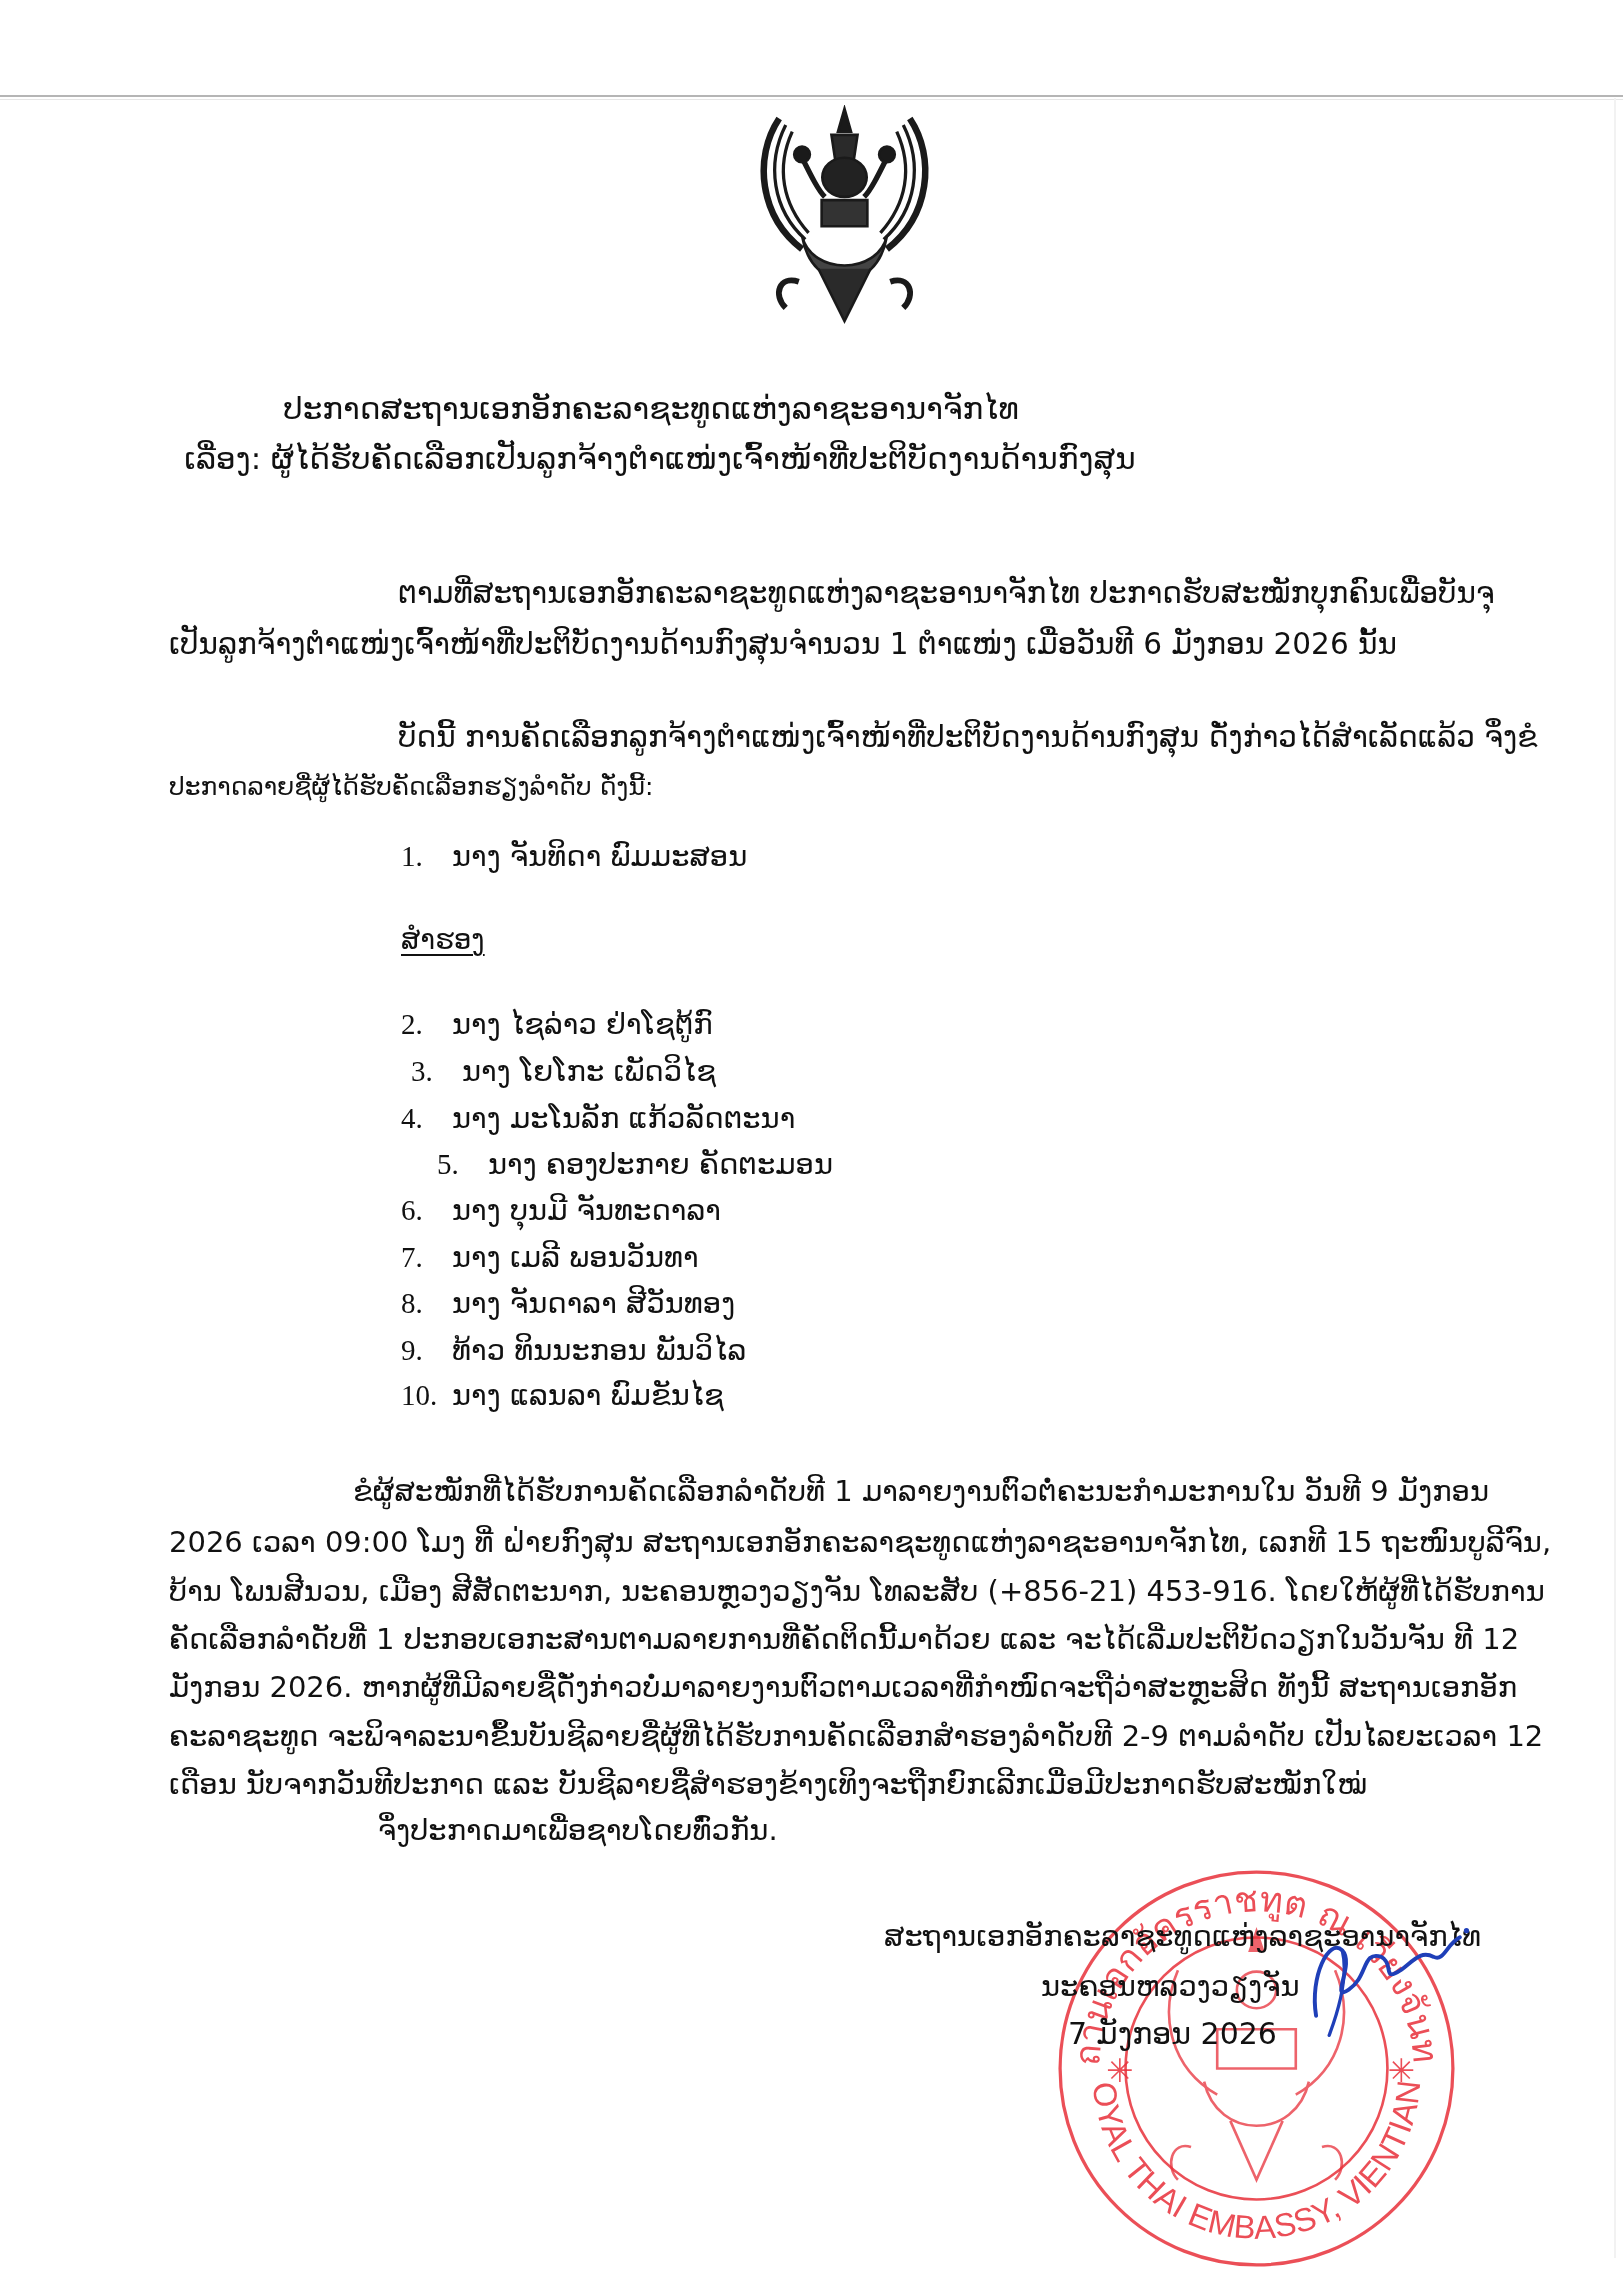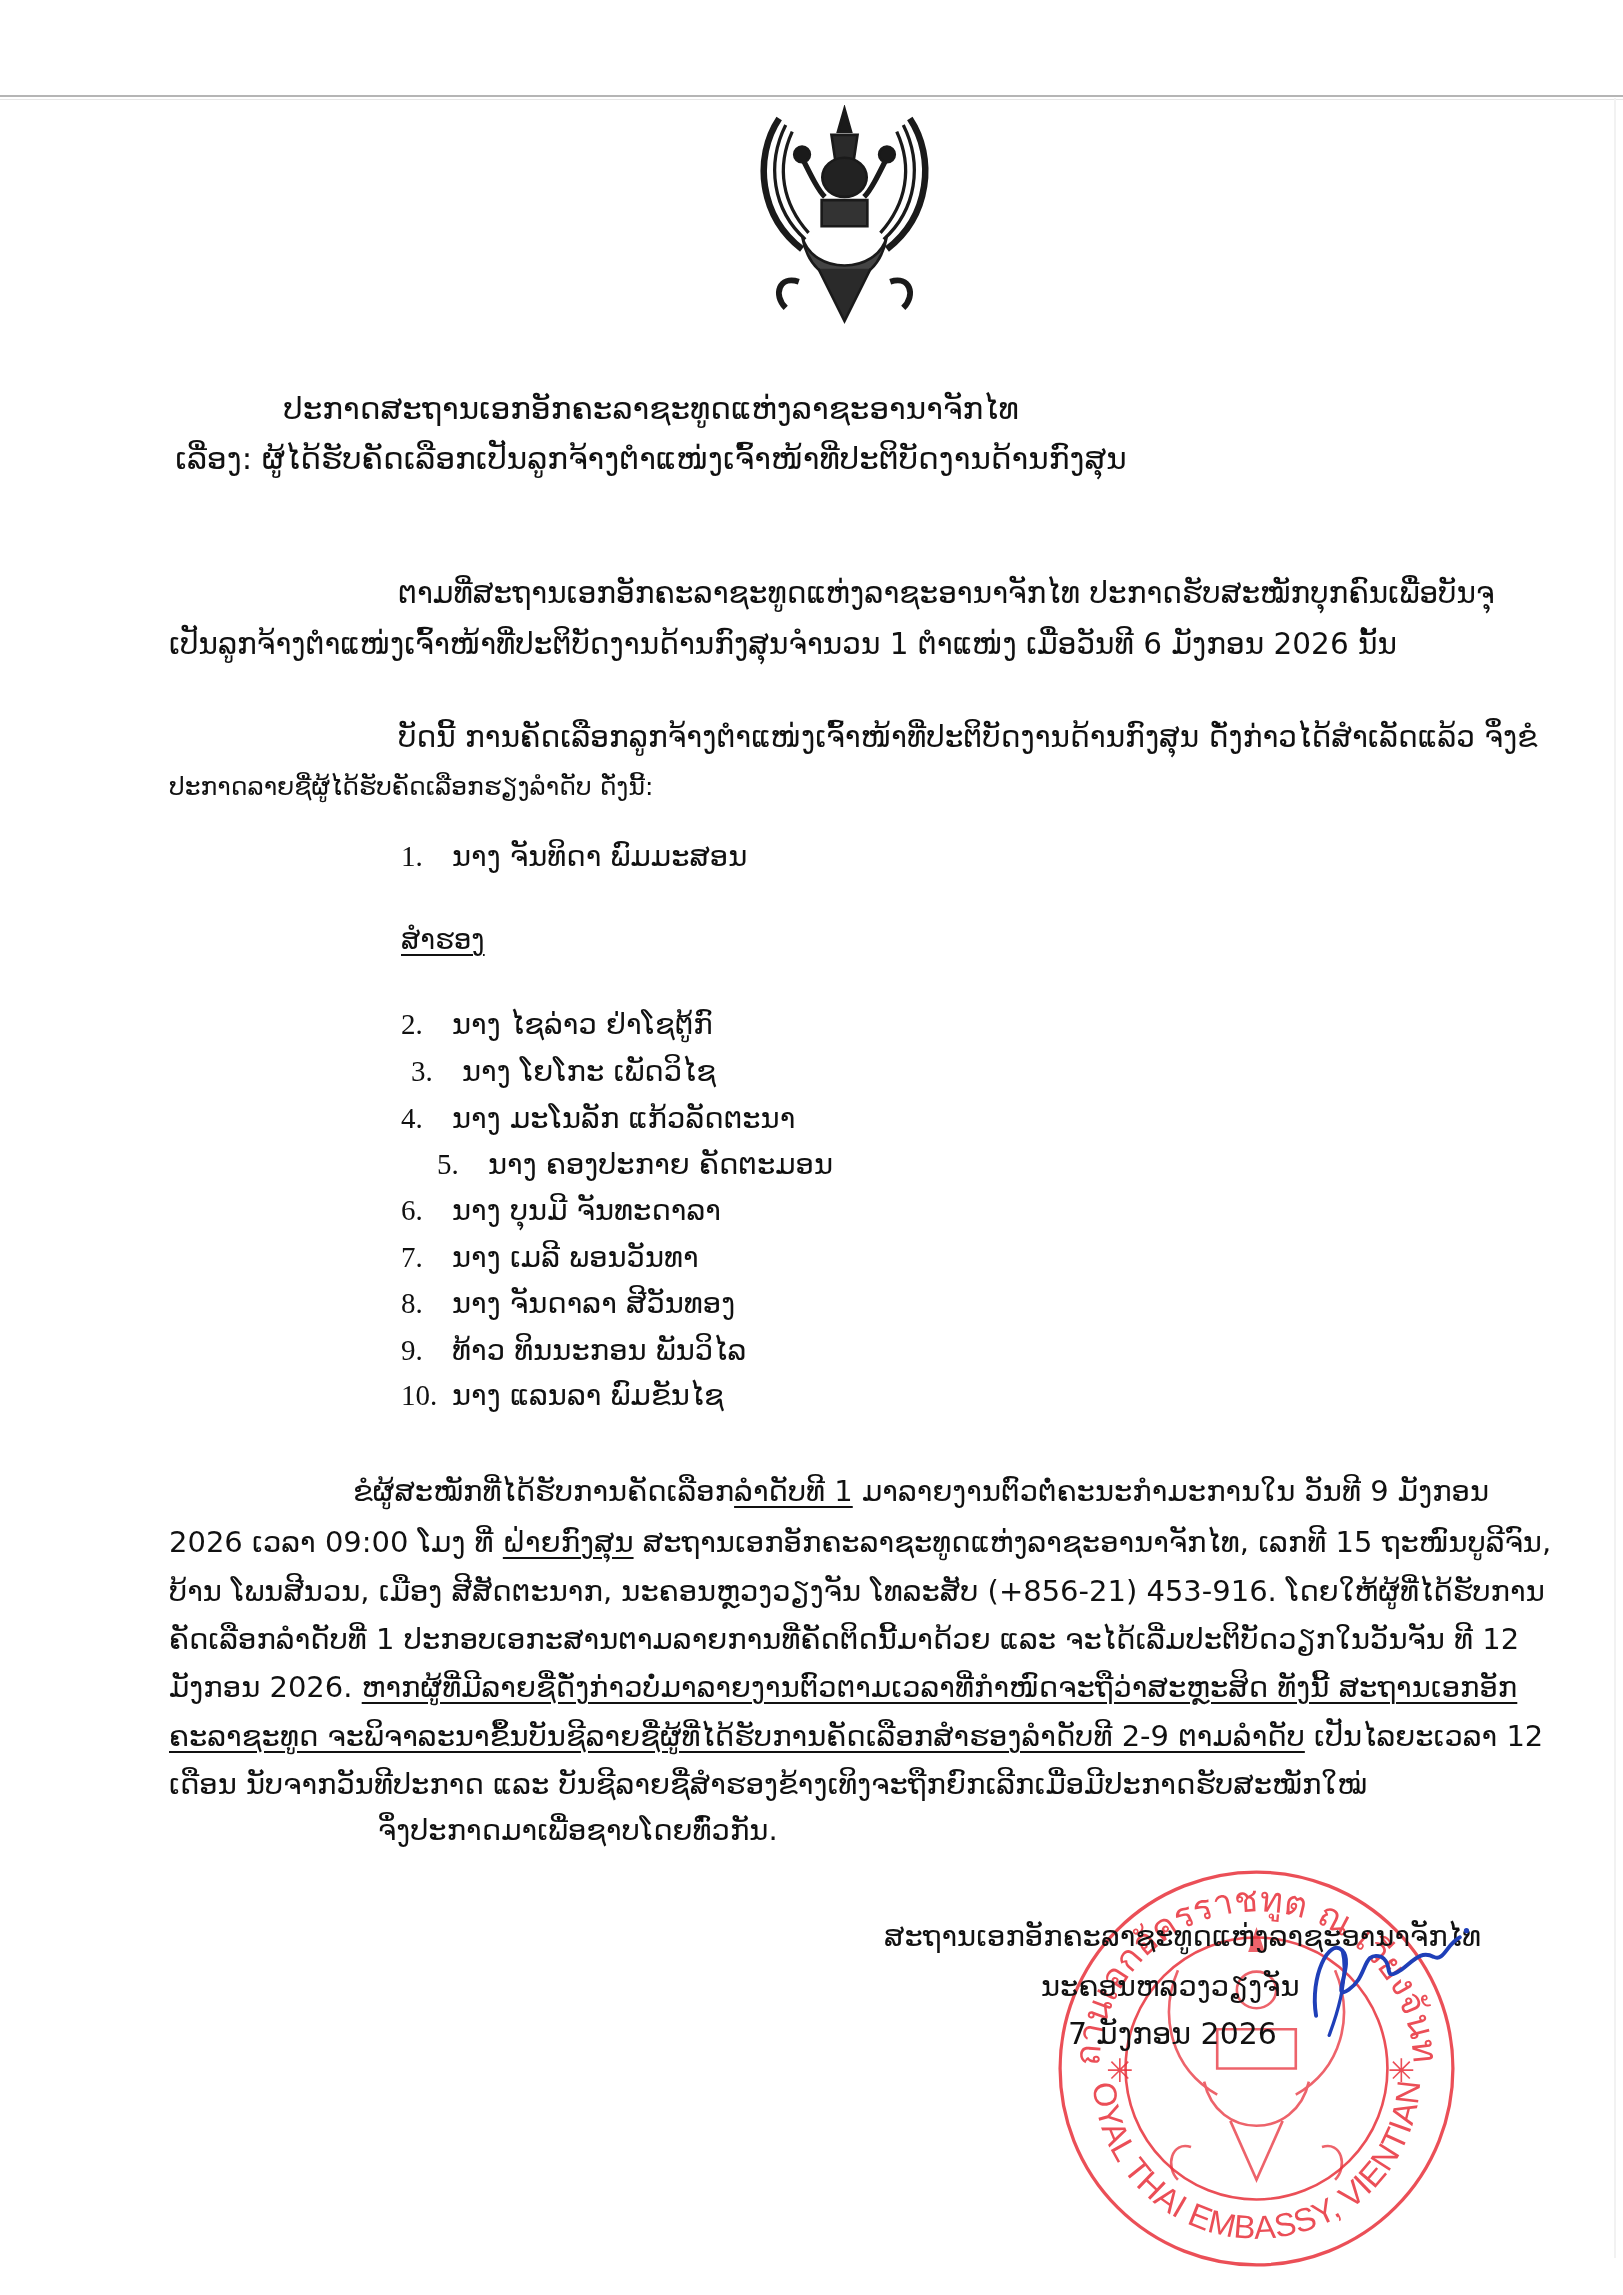--- a/index.html
+++ b/index.html
@@ -10,24 +10,24 @@
     }
     .top-rule { position: absolute; left: 0; top: 95px; width: 1623px; height: 2px; background: #b5b5b5; }
     .top-rule2 { position: absolute; left: 0; top: 99px; width: 1623px; height: 1.3px; background: #e6e6e6; }
     .right-edge { position: absolute; left: 1614px; top: 98px; width: 2px; height: 2160px; background: #f2f2f2; }
 
     .emblem { position: absolute; left: 740px; top: 105px; width: 209px; height: 223px; }
 
     .title-block { position: absolute; left: 0; width: 1302px; text-align: center; }
     .title-line { font-size: 31px; line-height: 46px; white-space: nowrap; }
     .title-1 { top: 385px; }
-    .title-2 { top: 435px; }
+    .title-2 { top: 435px; padding-left: 9px; }
     .line { white-space: nowrap; position: absolute; }
 
-    .u { text-decoration: underline; text-decoration-thickness: 2px; text-underline-offset: 5.2px; margin-top: 20px; }
+    .u { text-decoration-thickness: 2px; text-underline-offset: 5.2px; margin-top: 20px; }
 
     .list { position: absolute; left: 401px; font-family: "Liberation Serif", "DejaVu Serif", serif; font-size: 29px; }
     .list-item { position: absolute; white-space: nowrap; height: 46px; }
     .list-num { display: inline-block; width: 51px; }
     .list-name { font-family: "DejaVu Sans", sans-serif; font-size: 29px; }
 
     .reserve-heading { position: absolute; left: 401px; top: 923px; font-size: 27.5px; text-decoration: underline; text-decoration-thickness: 2px; text-underline-offset: 5.2px; }
 
     .sig { position: absolute; font-size: 29px; white-space: nowrap; }
 

